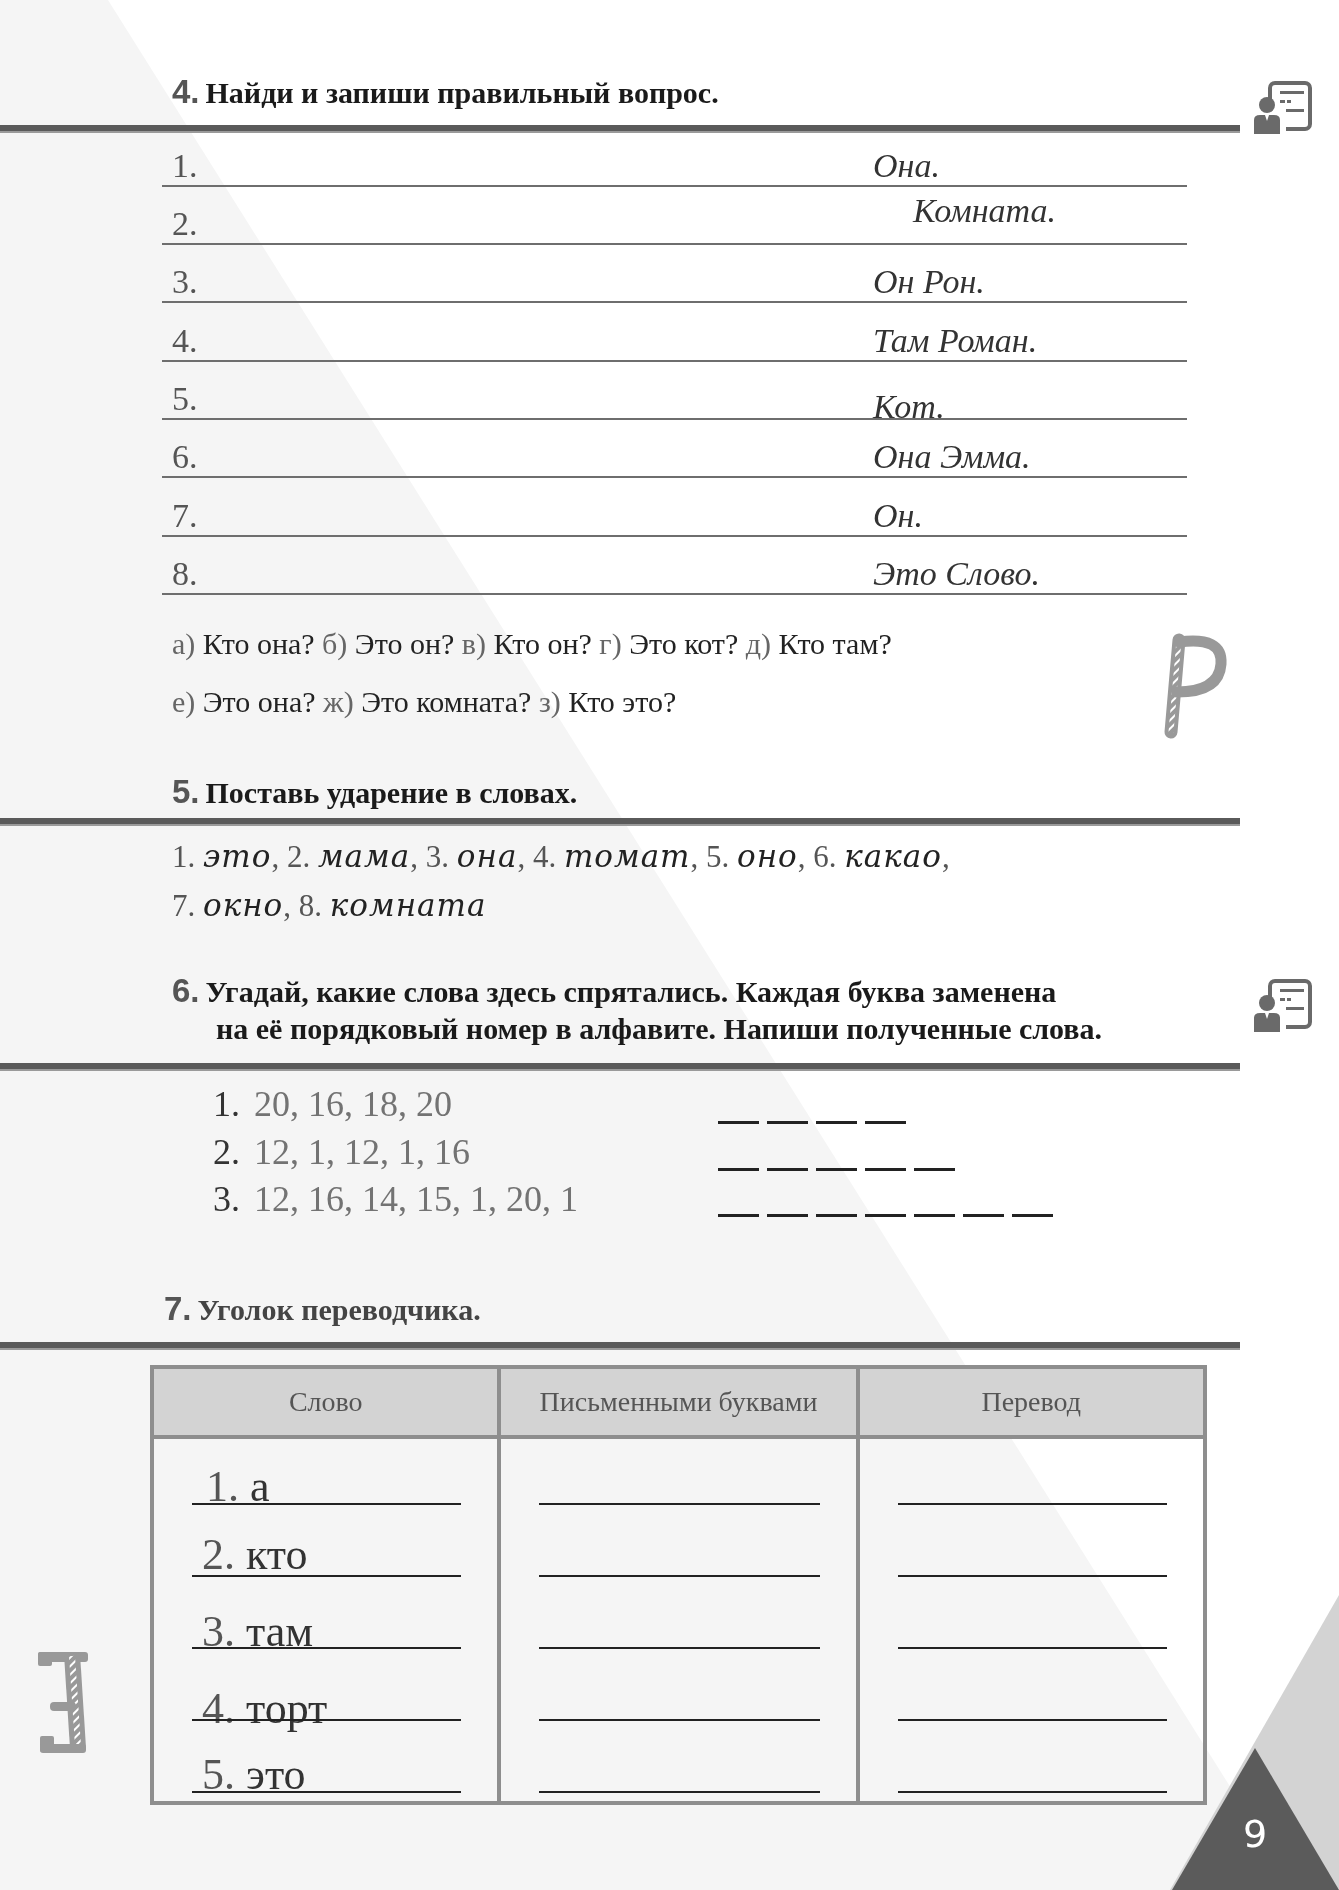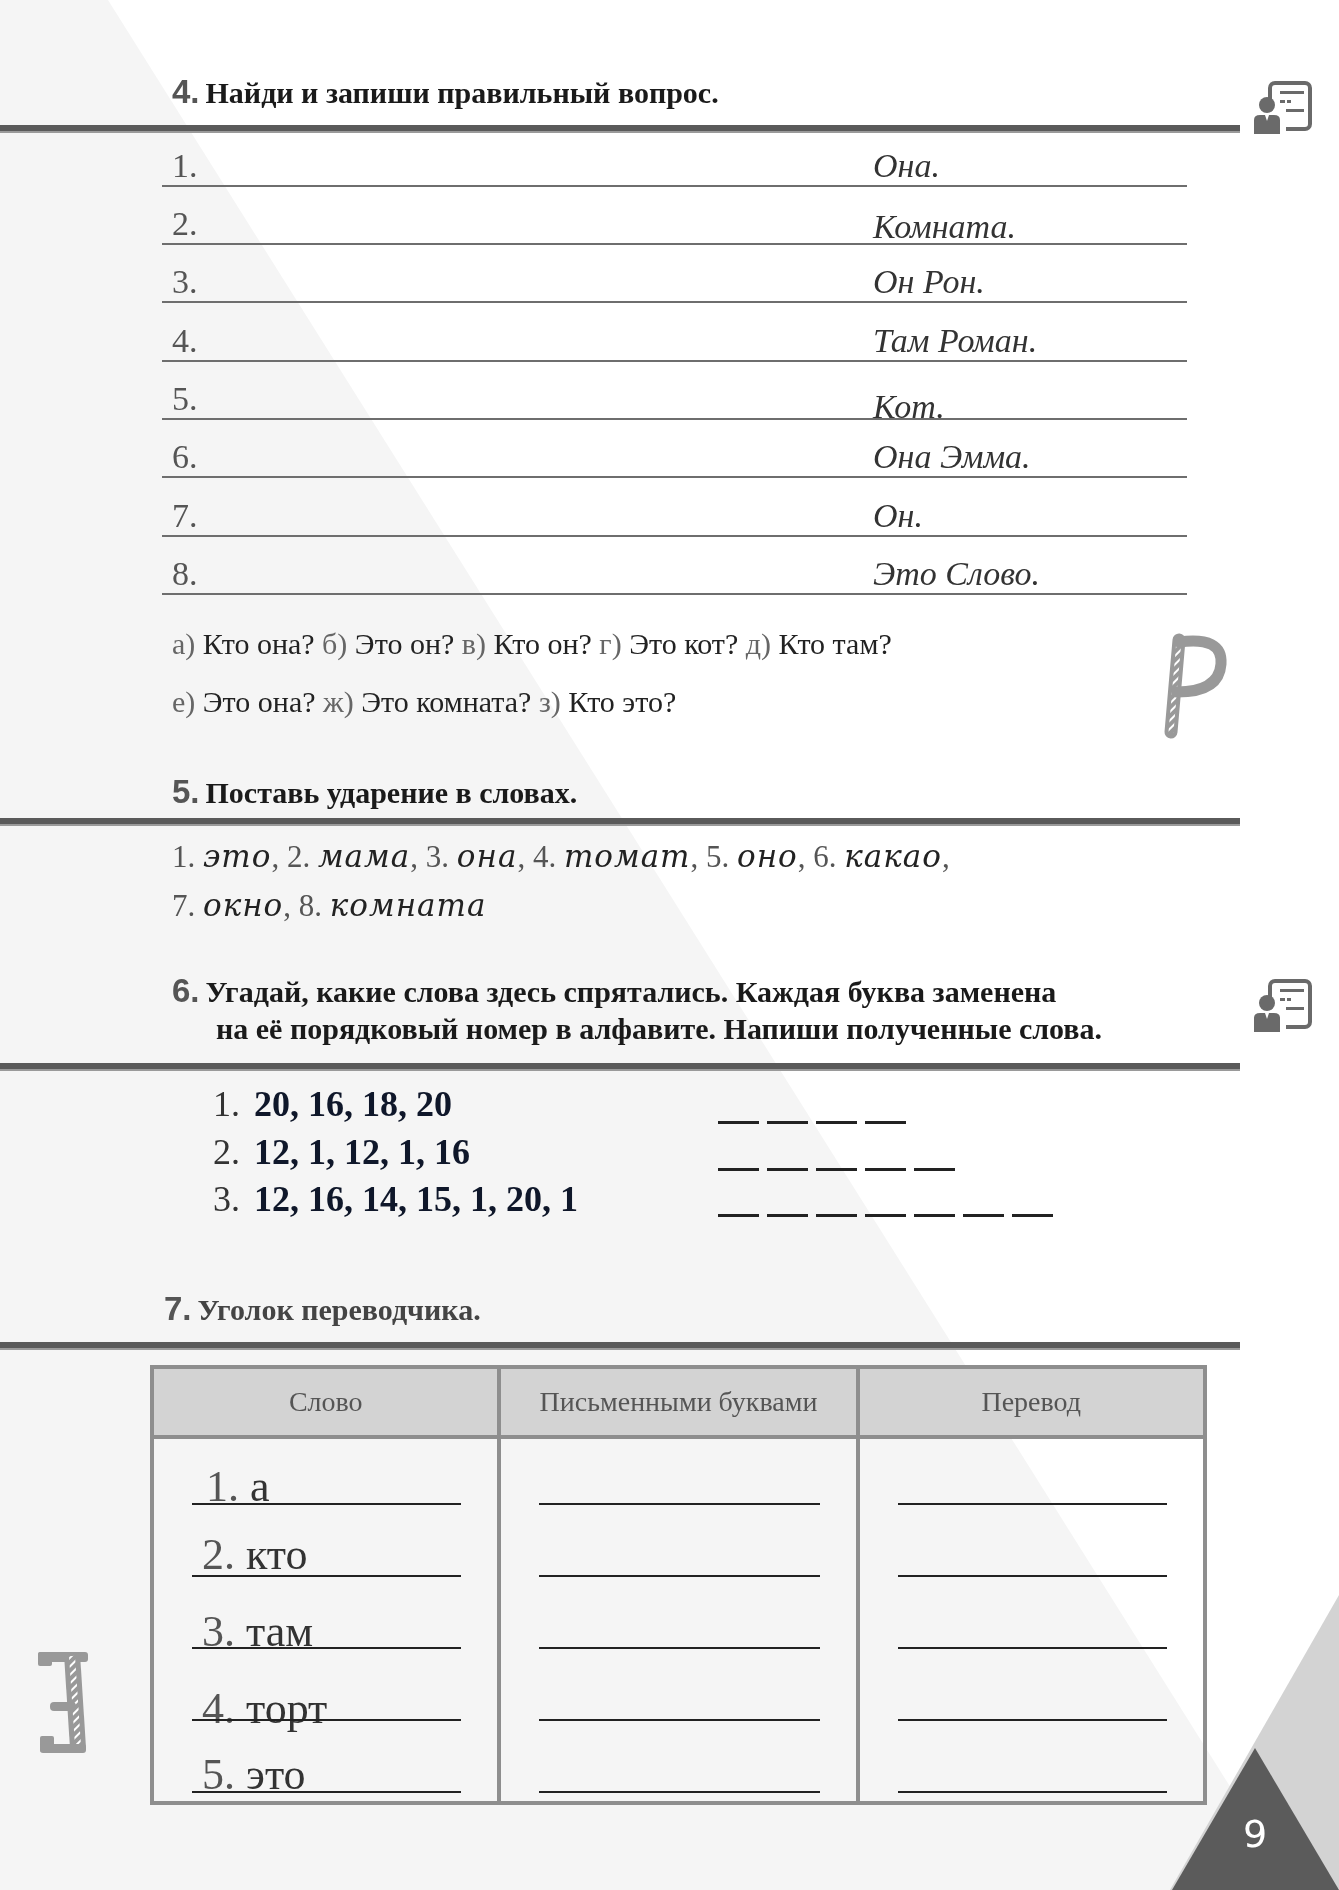--- a/index.html
+++ b/index.html
@@ -12,21 +12,21 @@
   .rule { position:absolute; left:0; width:1240px; height:6px; background:#5a5a5a; border-bottom:2px solid #9a9a9a; z-index:1; }
   .rowline { position:absolute; left:162px; width:1025px; height:0; border-bottom:2px solid #6e6e6e; z-index:1; }
   .rownum { position:absolute; left:172px; font-size:34px; color:#555; font-family:"Liberation Serif",serif; }
   .rowans { position:absolute; left:873px; font-size:34px; font-style:italic; color:#333; font-family:"Liberation Serif",serif; white-space:nowrap; }
   .opts { font-size:30px; color:#222; white-space:nowrap; }
   .opts .lbl { color:#666; }
   .cursive { font-size:31px; white-space:nowrap; color:#555; }
   .cursive .w { font-family:"DejaVu Serif",serif; font-style:italic; color:#222; letter-spacing:1px; }
   .numrow { font-size:36px; white-space:nowrap; color:#333; }
   .numrow .idx { font-weight:normal; color:#333; margin-right:14px; }
-  .numrow .vals { font-weight:bold; color:#0f172a;margin-top:39px; }
+  .numrow .vals { font-weight:normal; color:#737373;margin-top:39px; }
   .blank { position:absolute; height:4px; display:flex; gap:8px; z-index:1; }
   .blank span { display:block; width:41px; height:3px; background:#222; }
   table.tr { position:absolute; left:150px; top:1365px; width:1057px; border-collapse:collapse; z-index:1;border-radius:13px; }
   table.tr td, table.tr th { border:4px solid #8e8e8e; }
   table.tr th { background:#d3d3d3; height:64px; font-weight:normal; font-size:28px; color:#555; }
   table.tr td { height:362px; vertical-align:top; position:relative; padding:0; }
   .cellrow { position:absolute; left:38px; right:36px; height:0; border-bottom:2px solid #222; }
   .celltxt { position:absolute; left:48px; font-size:44px; color:#333; white-space:nowrap; }
   .celltxt .n { color:#555; }
   .pageno { position:absolute; left:1240px; top:1812px; width:30px; font-family:"DejaVu Sans",sans-serif; font-size:38px; color:#fff; z-index:2; text-align:center; }
@@ -58,21 +58,21 @@
   <path d="M2 54 L2 40 Q2 35 8 35 L22 35 Q28 35 28 40 L28 54 Z" fill="#6a6a6a"></path>
   <path d="M13 35 L15 41 L17 35 Z" fill="#fff"></path>
 </svg>
 
 <div>
   <span class="rownum" style="top:147px;">1.</span>
   <span class="rowans" style="top:147px;">Она.</span>
   <div class="rowline" style="top:185px;"></div>
 
   <span class="rownum" style="top:205px;">2.</span>
-  <span class="rowans" style="top:208px;">Комната.</span>
+  <span class="rowans" style="top:192px;margin-left:40px;">Комната.</span>
   <div class="rowline" style="top:243px;"></div>
 
   <span class="rownum" style="top:263px;">3.</span>
   <span class="rowans" style="top:263px;">Он Рон.</span>
   <div class="rowline" style="top:301px;"></div>
 
   <span class="rownum" style="top:322px;">4.</span>
   <span class="rowans" style="top:322px;">Там Роман.</span>
   <div class="rowline" style="top:360px;"></div>
 

